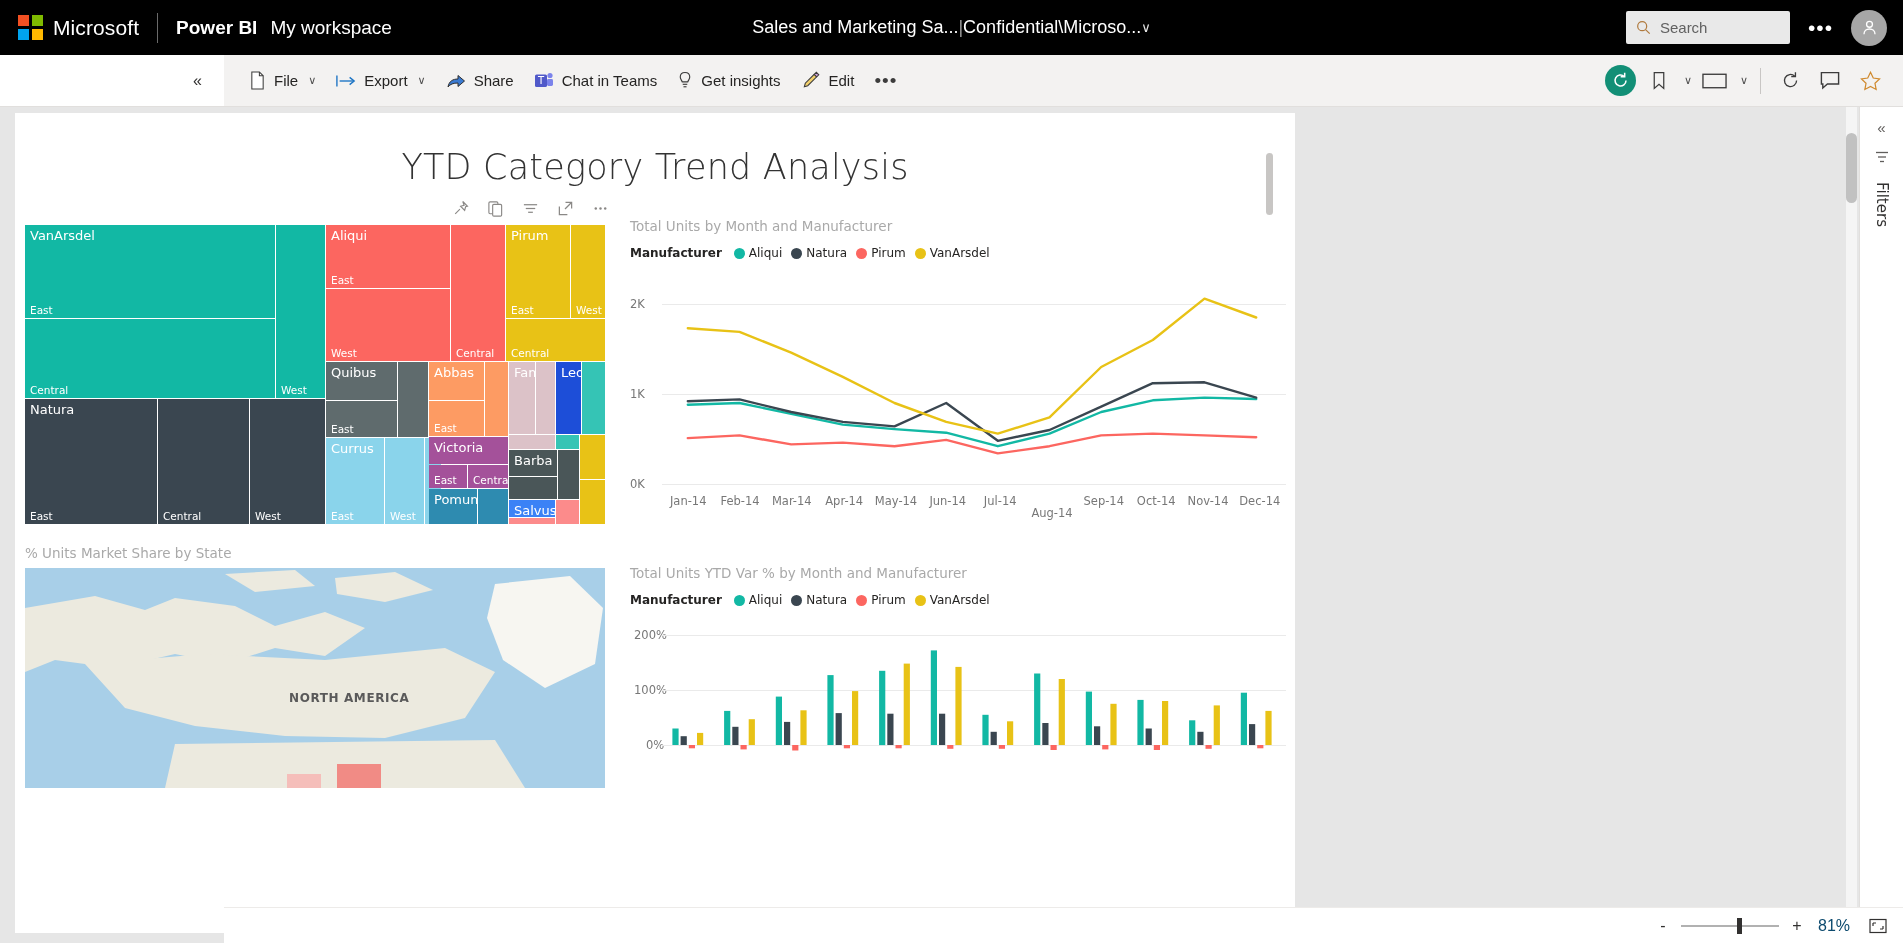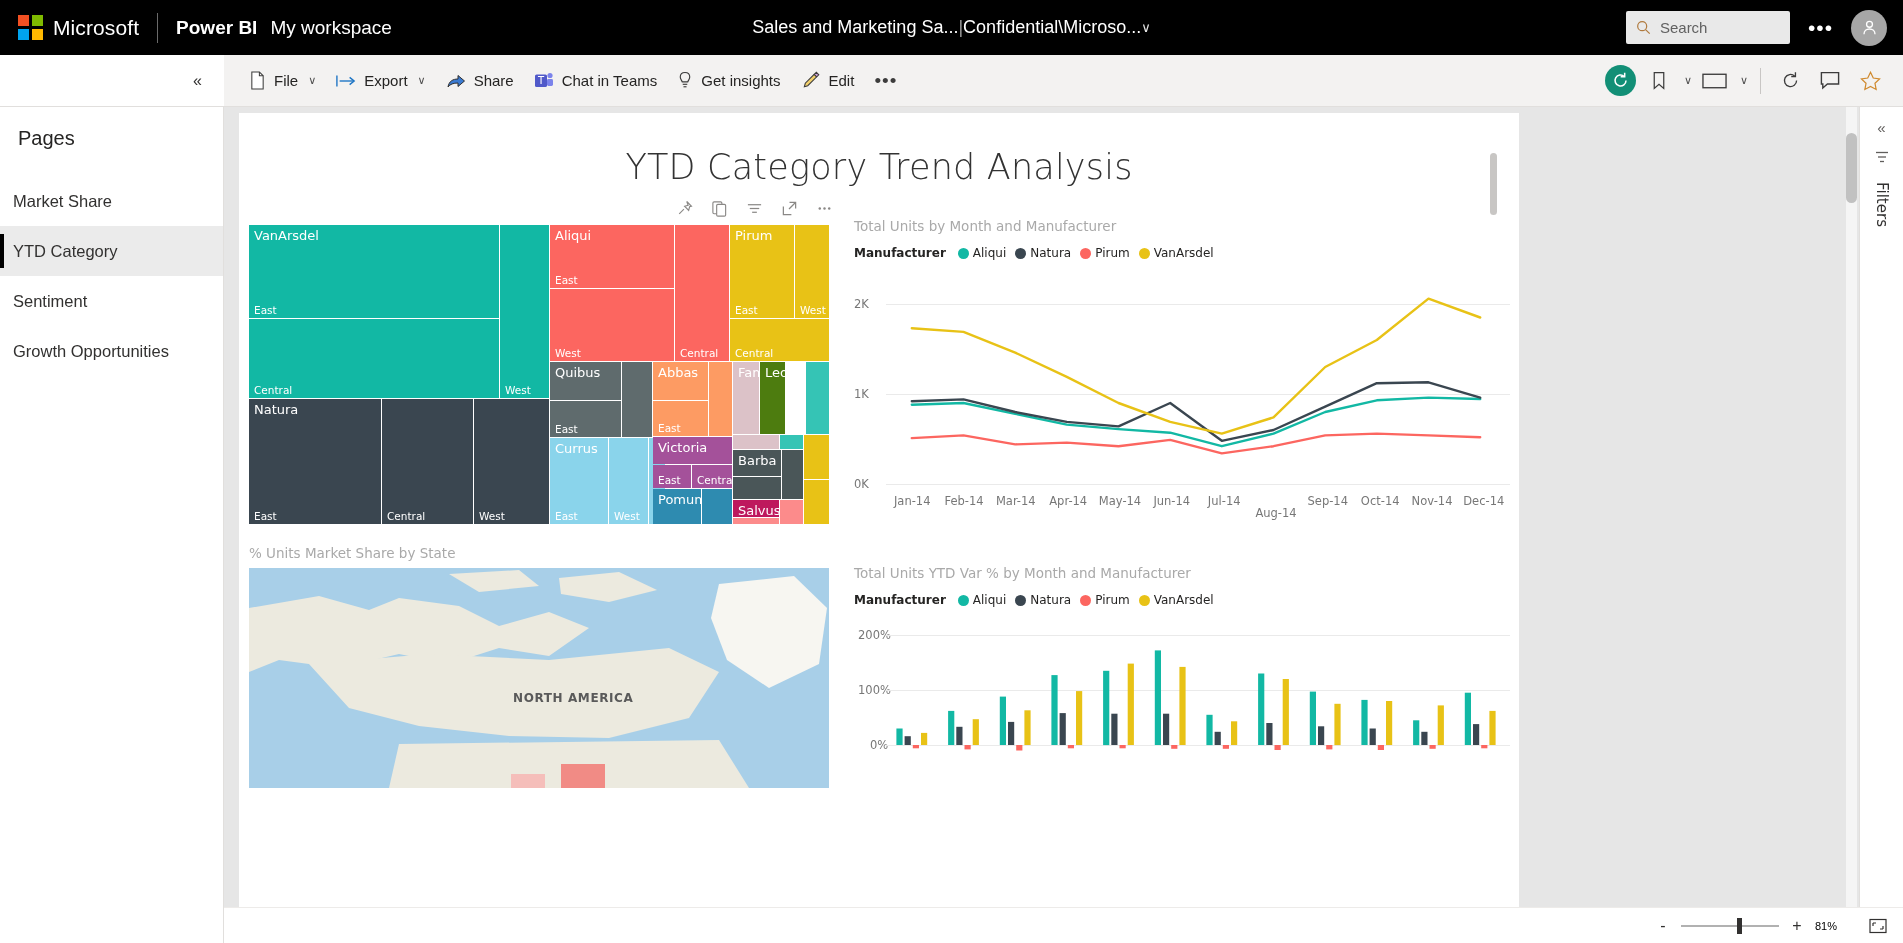--- a/index.html
+++ b/index.html
@@ -182,21 +182,21 @@
   .statusbar {
     position: absolute; left: 224px; right: 0; bottom: 0; height: 36px;
     background: #ffffff; display: flex; align-items: center; justify-content: flex-end;
     gap: 10px; padding-right: 16px; border-top: 1px solid #edebe9;
   }
   .zoom-minus, .zoom-plus { font-size: 16px; color: #323130; width: 16px; text-align:center;}
   .zoom-track { width: 98px; height: 2px; background: #b1b1b1; position: relative; }
   .zoom-knob {
     position: absolute; left: 56px; top: -7px; width: 5px; height: 16px; background: #323130;
   }
-  .zoom-pct { font-size: 11px; color: #000000; width: 38px; text-align: left; }
+  .zoom-pct { font-size: 16px; color: #0c4a6e; width: 38px; text-align: center; }
   .fit-ic { margin-left: 6px; color: #323130; }
   svg { display: block; }
 </style>
 </head>
 <body>
 
 <div class="topbar">
   <div class="ms-logo-wrap">
     <span class="ms-squares">
       <i class="sq" style="background:#f25022"></i>
@@ -345,35 +345,20 @@
     <span class="tb-ico">
       <svg width="21" height="20" viewBox="0 0 22 21">
           <path d="M11 1.4l2.9 6 6.6.9-4.8 4.6 1.2 6.5L11 16.3 5.1 19.4l1.2-6.5L1.5 8.3l6.6-.9z" fill="none" stroke="#d08a2e" stroke-width="1.3"></path>
         </svg>
     </span>
   </div>
 </div>
 
 <div class="body-row">
 
-  <div class="pages-pane">
-    <div class="pages-title">Pages</div>
-    <div class="page-item">
-      <span>Market Share</span>
-    </div>
-    <div class="page-item active">
-      <span>YTD Category</span>
-    </div>
-    <div class="page-item">
-      <span>Sentiment</span>
-    </div>
-    <div class="page-item">
-      <span>Growth Opportunities</span>
-    </div>
-  </div>
 
   <div class="canvas-outer">
     <div class="report-page">
 
       <div class="report-title">YTD Category Trend Analysis</div>
 
       <div class="vis-hdr-icons">
         <span class="ic">
           <svg width="17" height="17" viewBox="0 0 18 18">
               <path d="M11.4 1.6l5 5-2 .6-1 3.7-4.3-4.3 3.7-1z" fill="none" stroke="#8a8886" stroke-width="1.2"></path>
@@ -495,32 +480,32 @@
             <span class="lbl-top">Pomum</span>
           </div>
           <div class="tile" style="left:453px;top:264px;width:30px;height:35px;background:#2e8bb0;"></div>
 
           <div class="tile" style="left:484px;top:137px;width:26px;height:72px;background:#dcc2c8;">
             <span class="lbl-top">Fama</span>
           </div>
           <div class="tile" style="left:511px;top:137px;width:19px;height:72px;background:#dcc2c8;"></div>
           <div class="tile" style="left:484px;top:210px;width:46px;height:14px;background:#dcc2c8;"></div>
 
-          <div class="tile" style="left:511px;top:137px;width:25px;height:72px;background:#4d7c0f;text-decoration:underline;">
+          <div class="tile" style="left:531px;top:137px;width:25px;height:72px;background:#1d4ed8;text-decoration:underline;">
             <span class="lbl-top">Leo</span>
           </div>
           <div class="tile" style="left:557px;top:137px;width:23px;height:72px;background:#35c4b5;"></div>
 
           <div class="tile" style="left:484px;top:225px;width:48px;height:26px;background:#4a5658;">
             <span class="lbl-top">Barba</span>
           </div>
           <div class="tile" style="left:484px;top:252px;width:48px;height:22px;background:#4a5658;"></div>
           <div class="tile" style="left:533px;top:225px;width:21px;height:49px;background:#4a5658;"></div>
 
-          <div class="tile" style="left:484px;top:275px;width:46px;height:17px;background:#be185d;">
+          <div class="tile" style="left:484px;top:275px;width:46px;height:17px;background:#3b82f6;">
             <span class="lbl-top">Salvus</span>
           </div>
           <div class="tile" style="left:484px;top:293px;width:46px;height:6px;background:#fc8b8b;"></div>
           <div class="tile" style="left:531px;top:275px;width:23px;height:24px;background:#fc8b8b;"></div>
 
           <div class="tile" style="left:555px;top:210px;width:25px;height:44px;background:#e8c216;"></div>
           <div class="tile" style="left:555px;top:255px;width:25px;height:44px;background:#e8c216;"></div>
           <div class="tile" style="left:484px;top:210px;width:46px;height:14px;background:#dcc2c8;"></div>
           <div class="tile" style="left:531px;top:210px;width:23px;height:14px;background:#35c4b5;"></div>
         </div>

